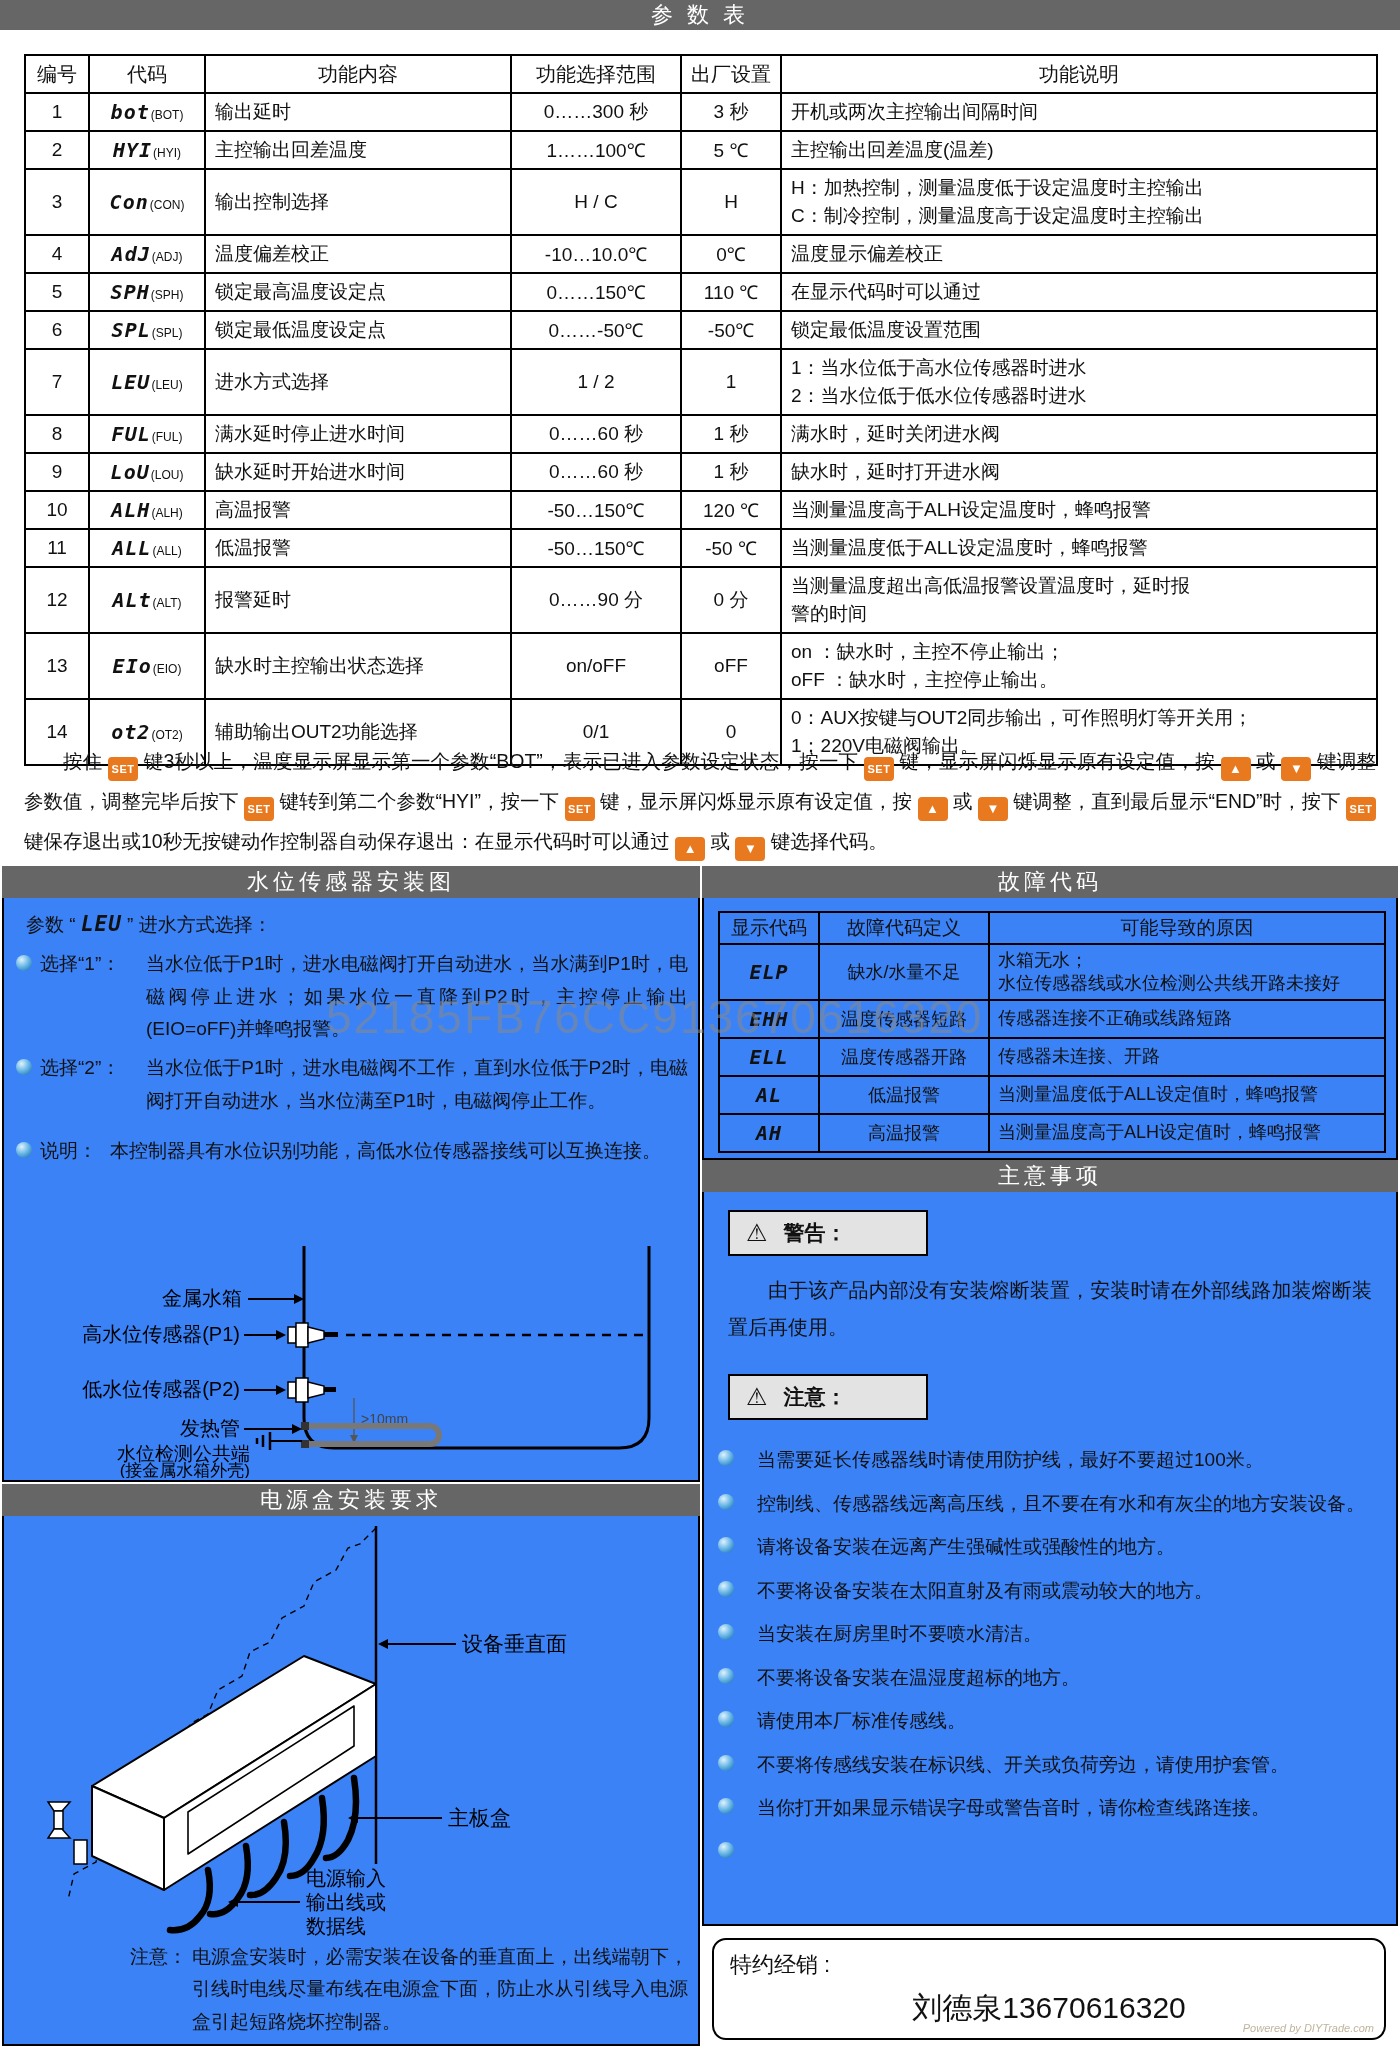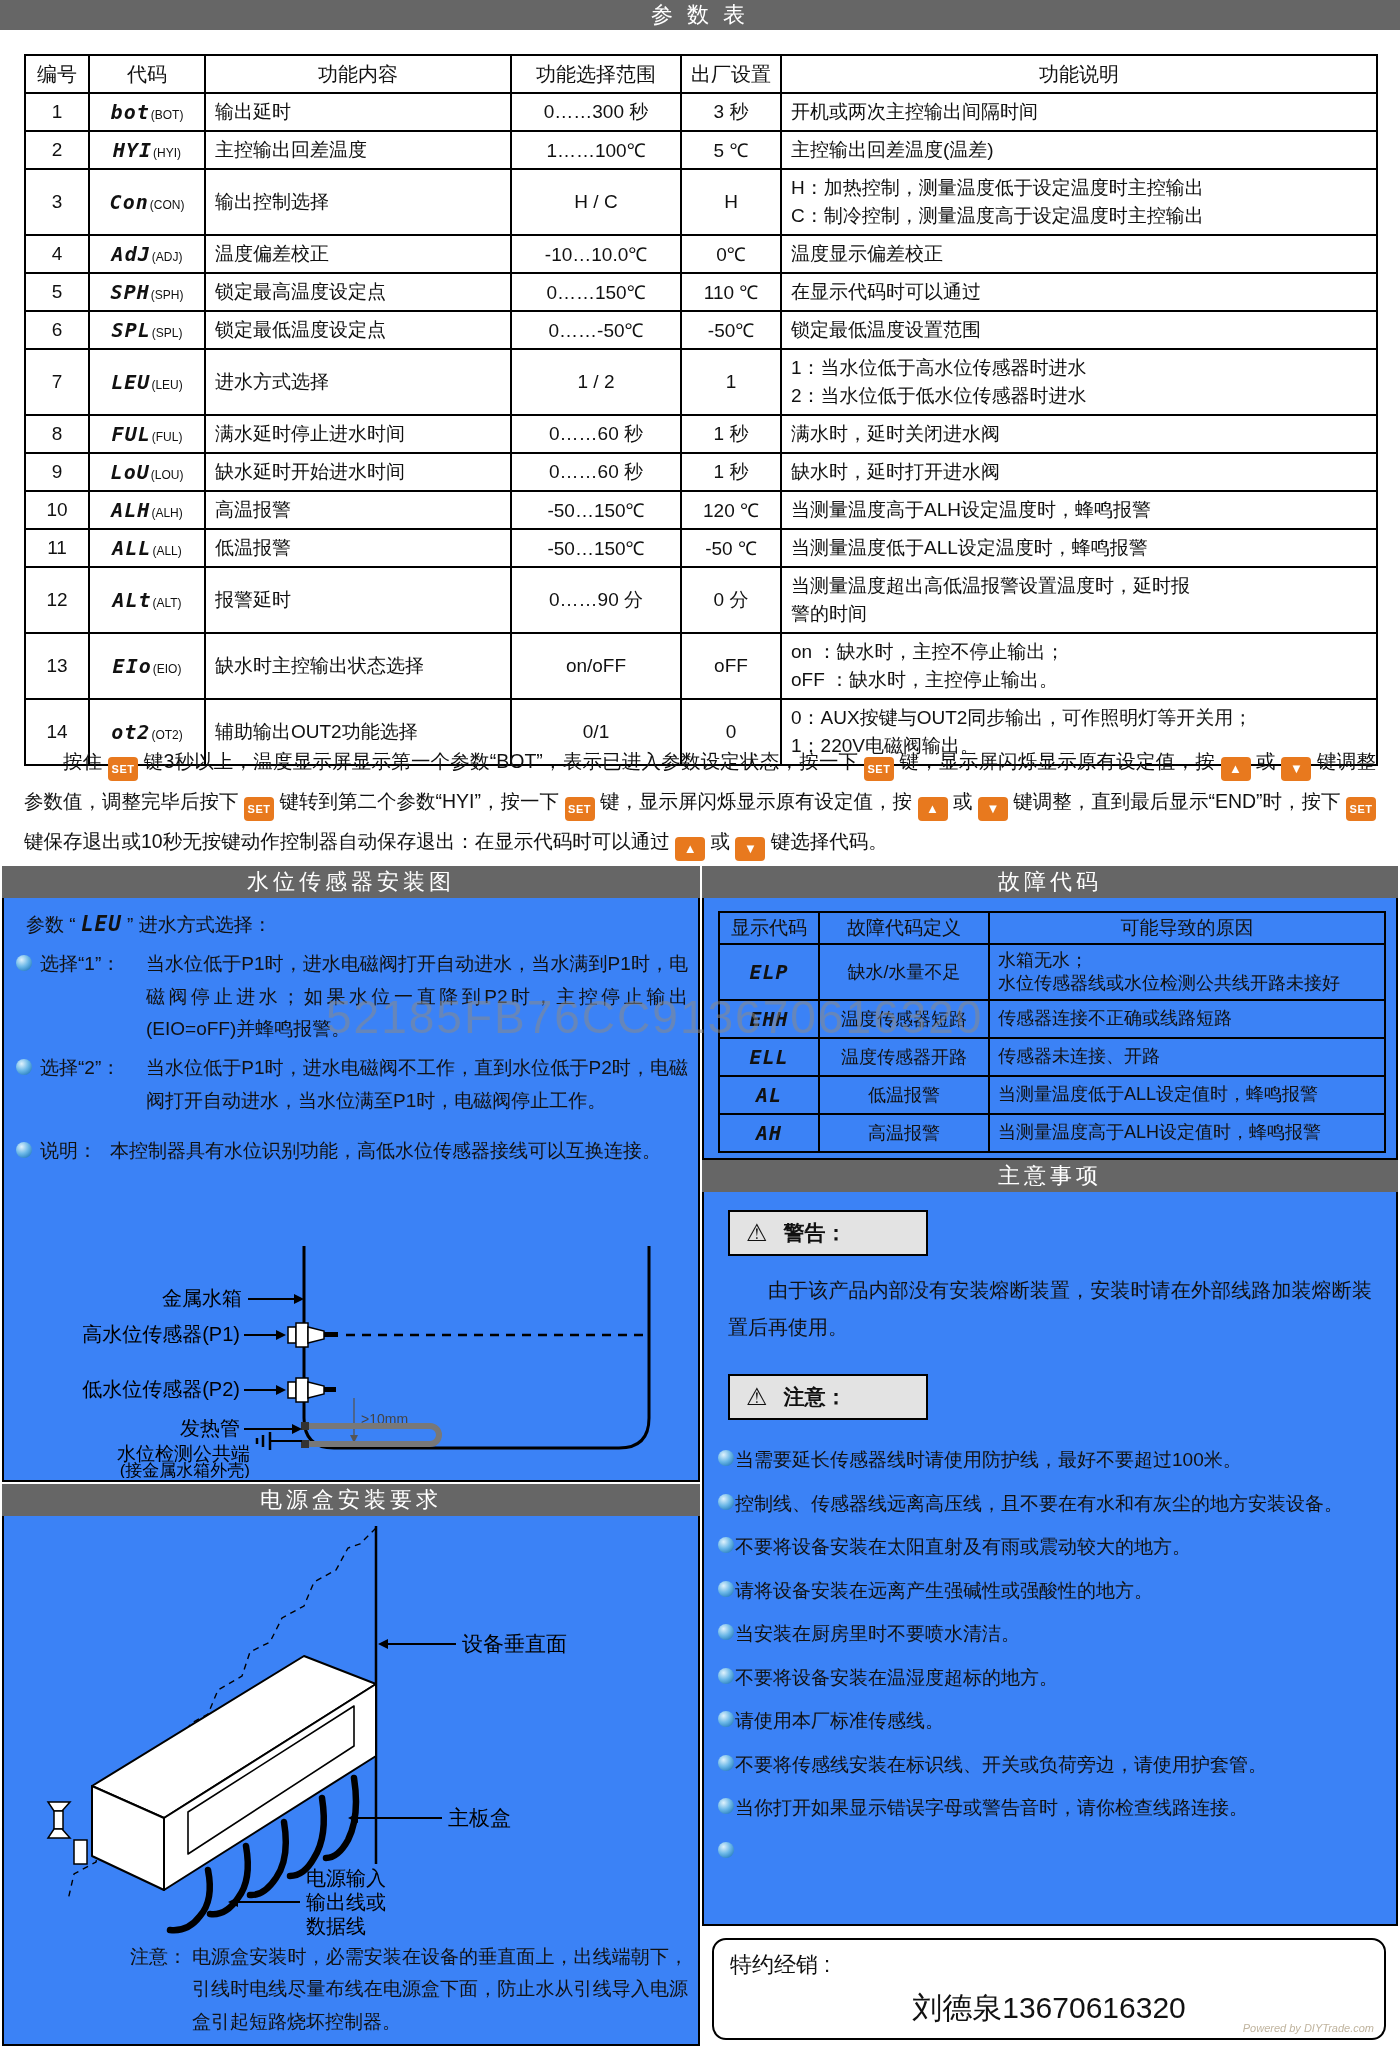--- a/index.html
+++ b/index.html
@@ -78,21 +78,21 @@
   .warnbox {
     display:inline-flex; align-items:center; gap:16px;
     border:2px solid #000; background:#e3e3e3;
     min-width:200px; padding:7px 16px; margin-left:10px;
   }
   .warnbox .tri { font-size:24px; line-height:1; }
   .warnbox .wlabel { font-size:21px; font-weight:bold; }
   #warning-text { font-size:20px; line-height:1.85; text-indent:2em; margin:16px 10px 0 10px; text-align:justify; }
   #caution-box { margin-top:28px; }
   #notes-list { list-style:none; margin-top:26px; }
-  #notes-list li { display:flex; gap:1px; font-size:19px; line-height:1.5; margin-bottom:15px; text-align:justify; }
+  #notes-list li { display:flex; gap:23px; font-size:19px; line-height:1.5; margin-bottom:15px; text-align:justify; }
   .dot {
     flex-shrink:0; width:16px; height:16px; border-radius:50%; margin-top:4px;
     background:radial-gradient(circle at 35% 30%, #dff2fc, #6cb8e8 45%, #1c74b8 90%);
   }
 
   #dealer-box {
     position:absolute; left:712px; top:1938px; width:674px; height:102px;
     border:2px solid #000; border-radius:14px; padding:10px 16px;
   }
   #dealer-label { font-size:22px; }
@@ -446,25 +446,25 @@
           <li>
             <span class="dot"></span>
             <span>当需要延长传感器线时请使用防护线，最好不要超过100米。</span>
           </li>
           <li>
             <span class="dot"></span>
             <span>控制线、传感器线远离高压线，且不要在有水和有灰尘的地方安装设备。</span>
           </li>
           <li>
             <span class="dot"></span>
+            <span>请将设备安装在远离产生强碱性或强酸性的地方。</span>
+          </li>
+          <li>
+            <span class="dot"></span>
             <span>不要将设备安装在太阳直射及有雨或震动较大的地方。</span>
-          </li>
-          <li>
-            <span class="dot"></span>
-            <span>请将设备安装在远离产生强碱性或强酸性的地方。</span>
           </li>
           <li>
             <span class="dot"></span>
             <span>当安装在厨房里时不要喷水清洁。</span>
           </li>
           <li>
             <span class="dot"></span>
             <span>不要将设备安装在温湿度超标的地方。</span>
           </li>
           <li>

